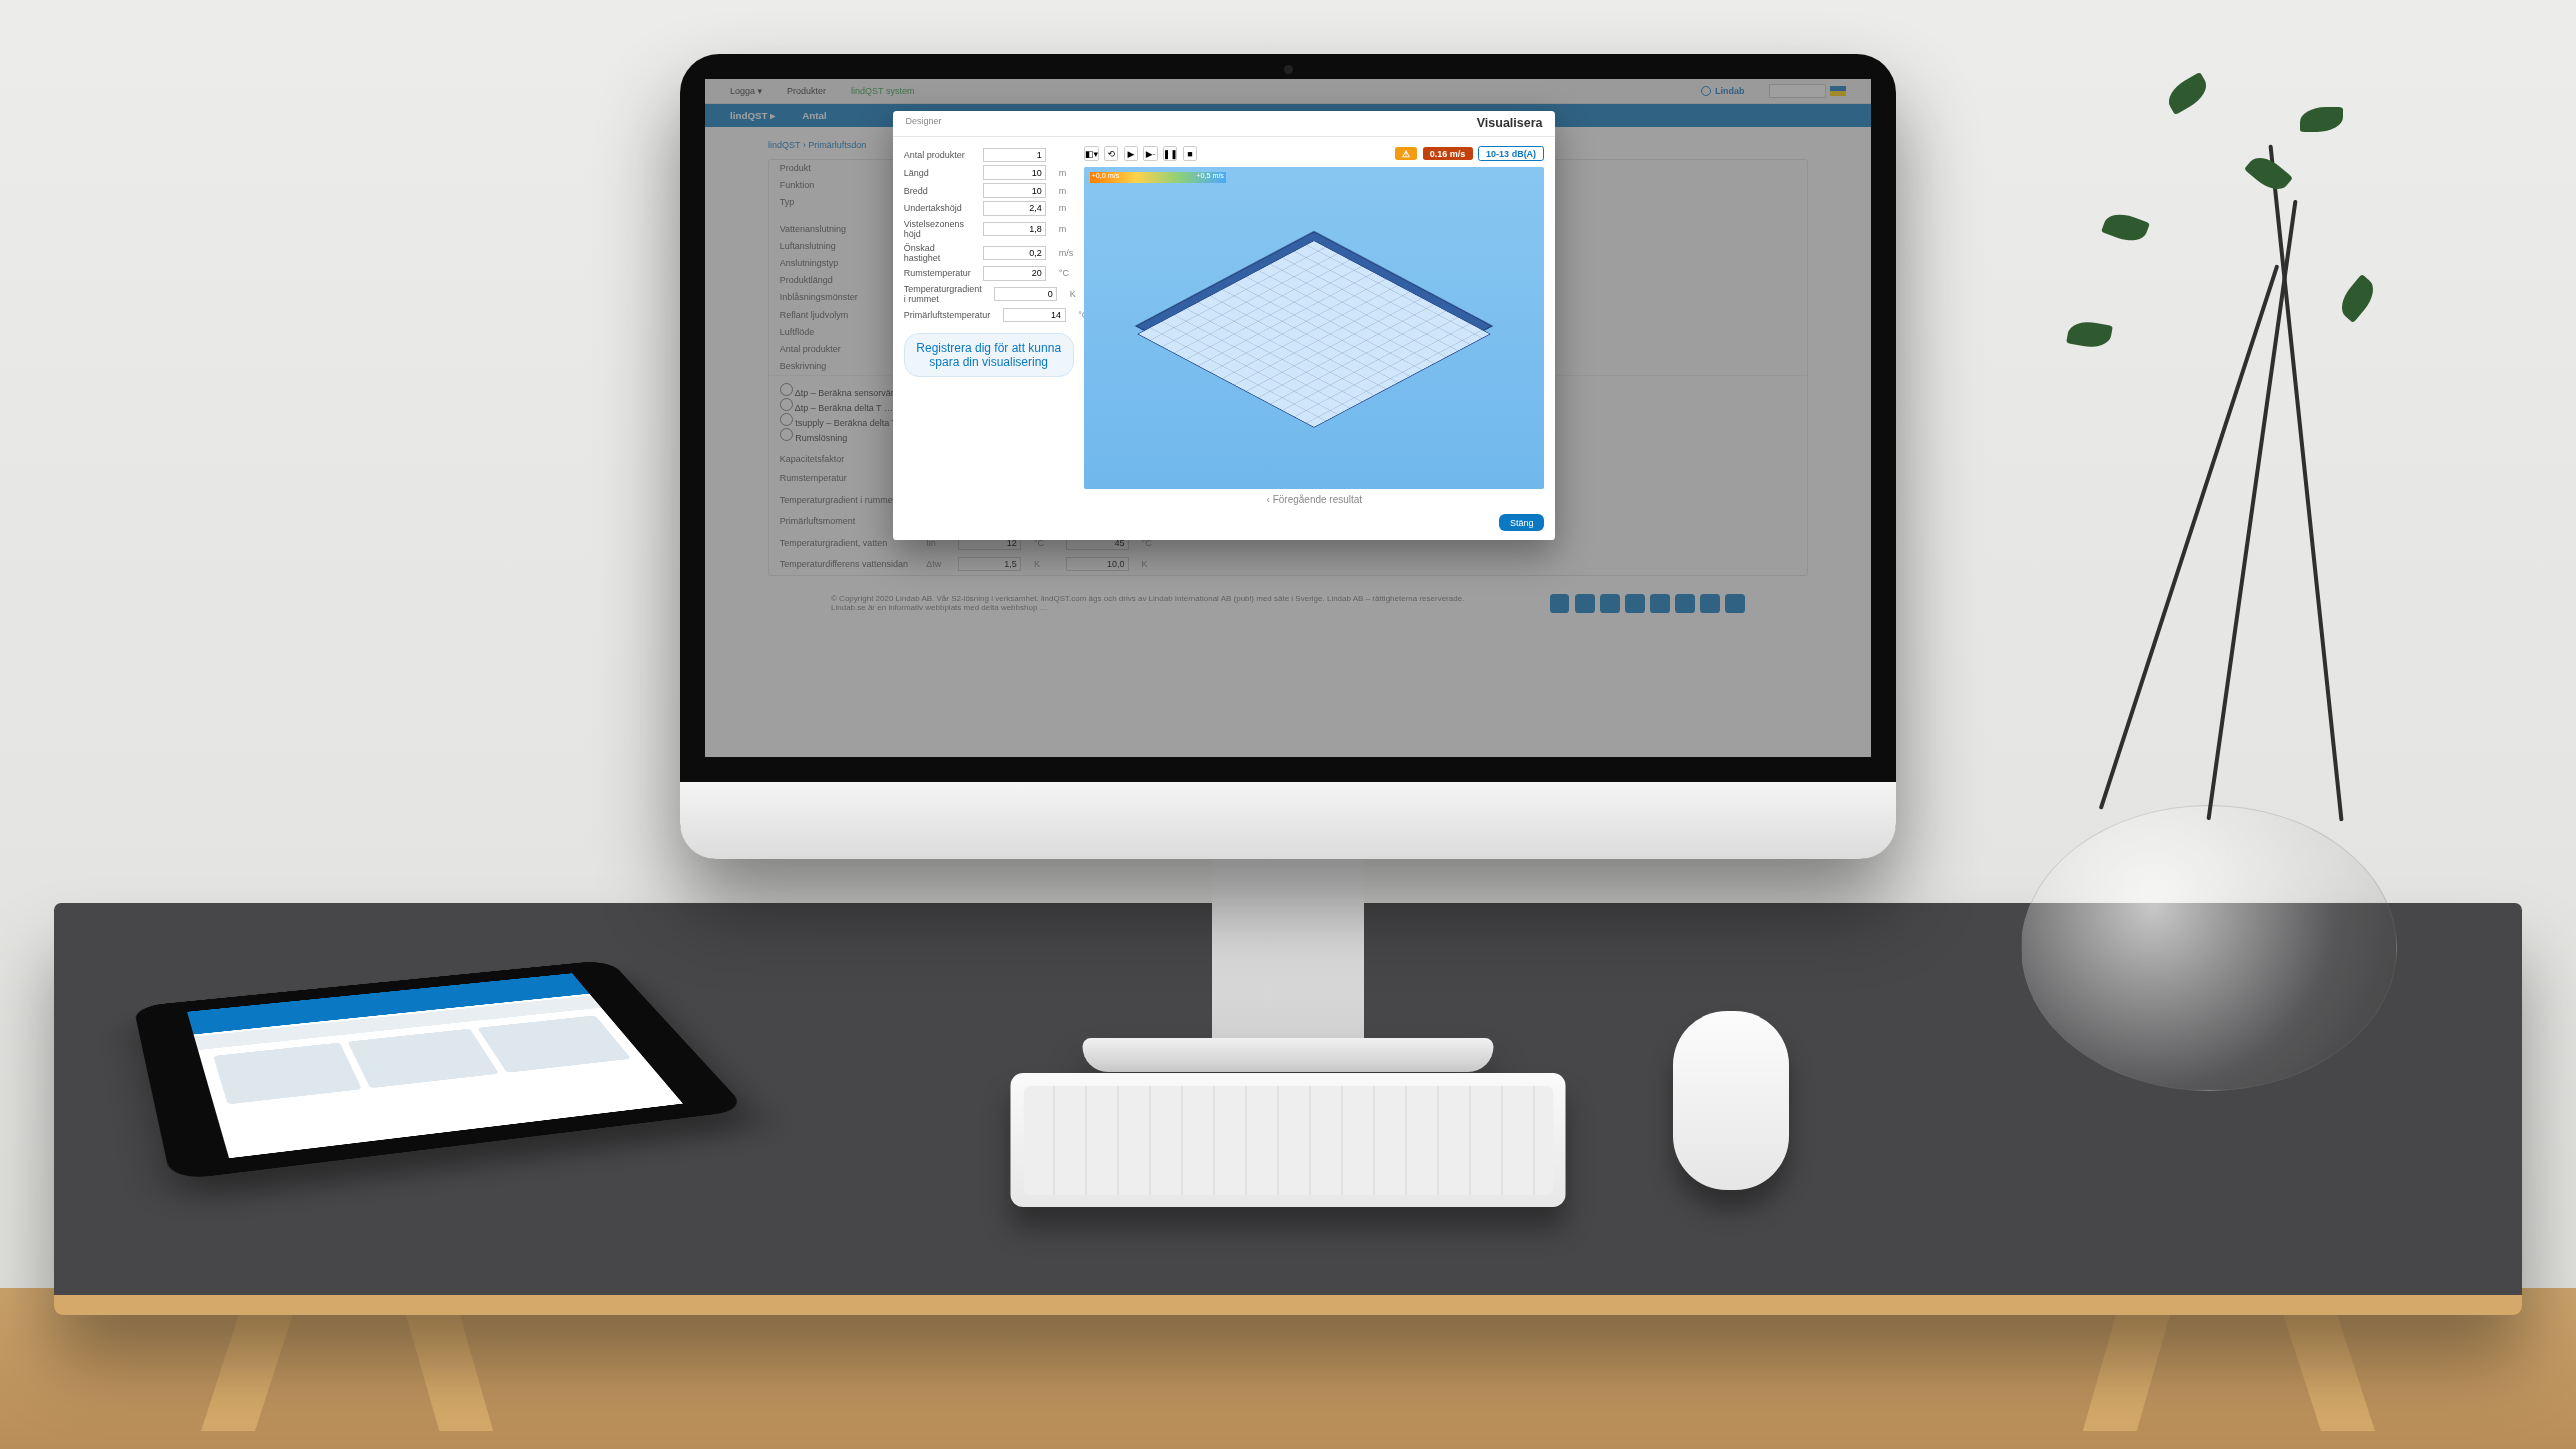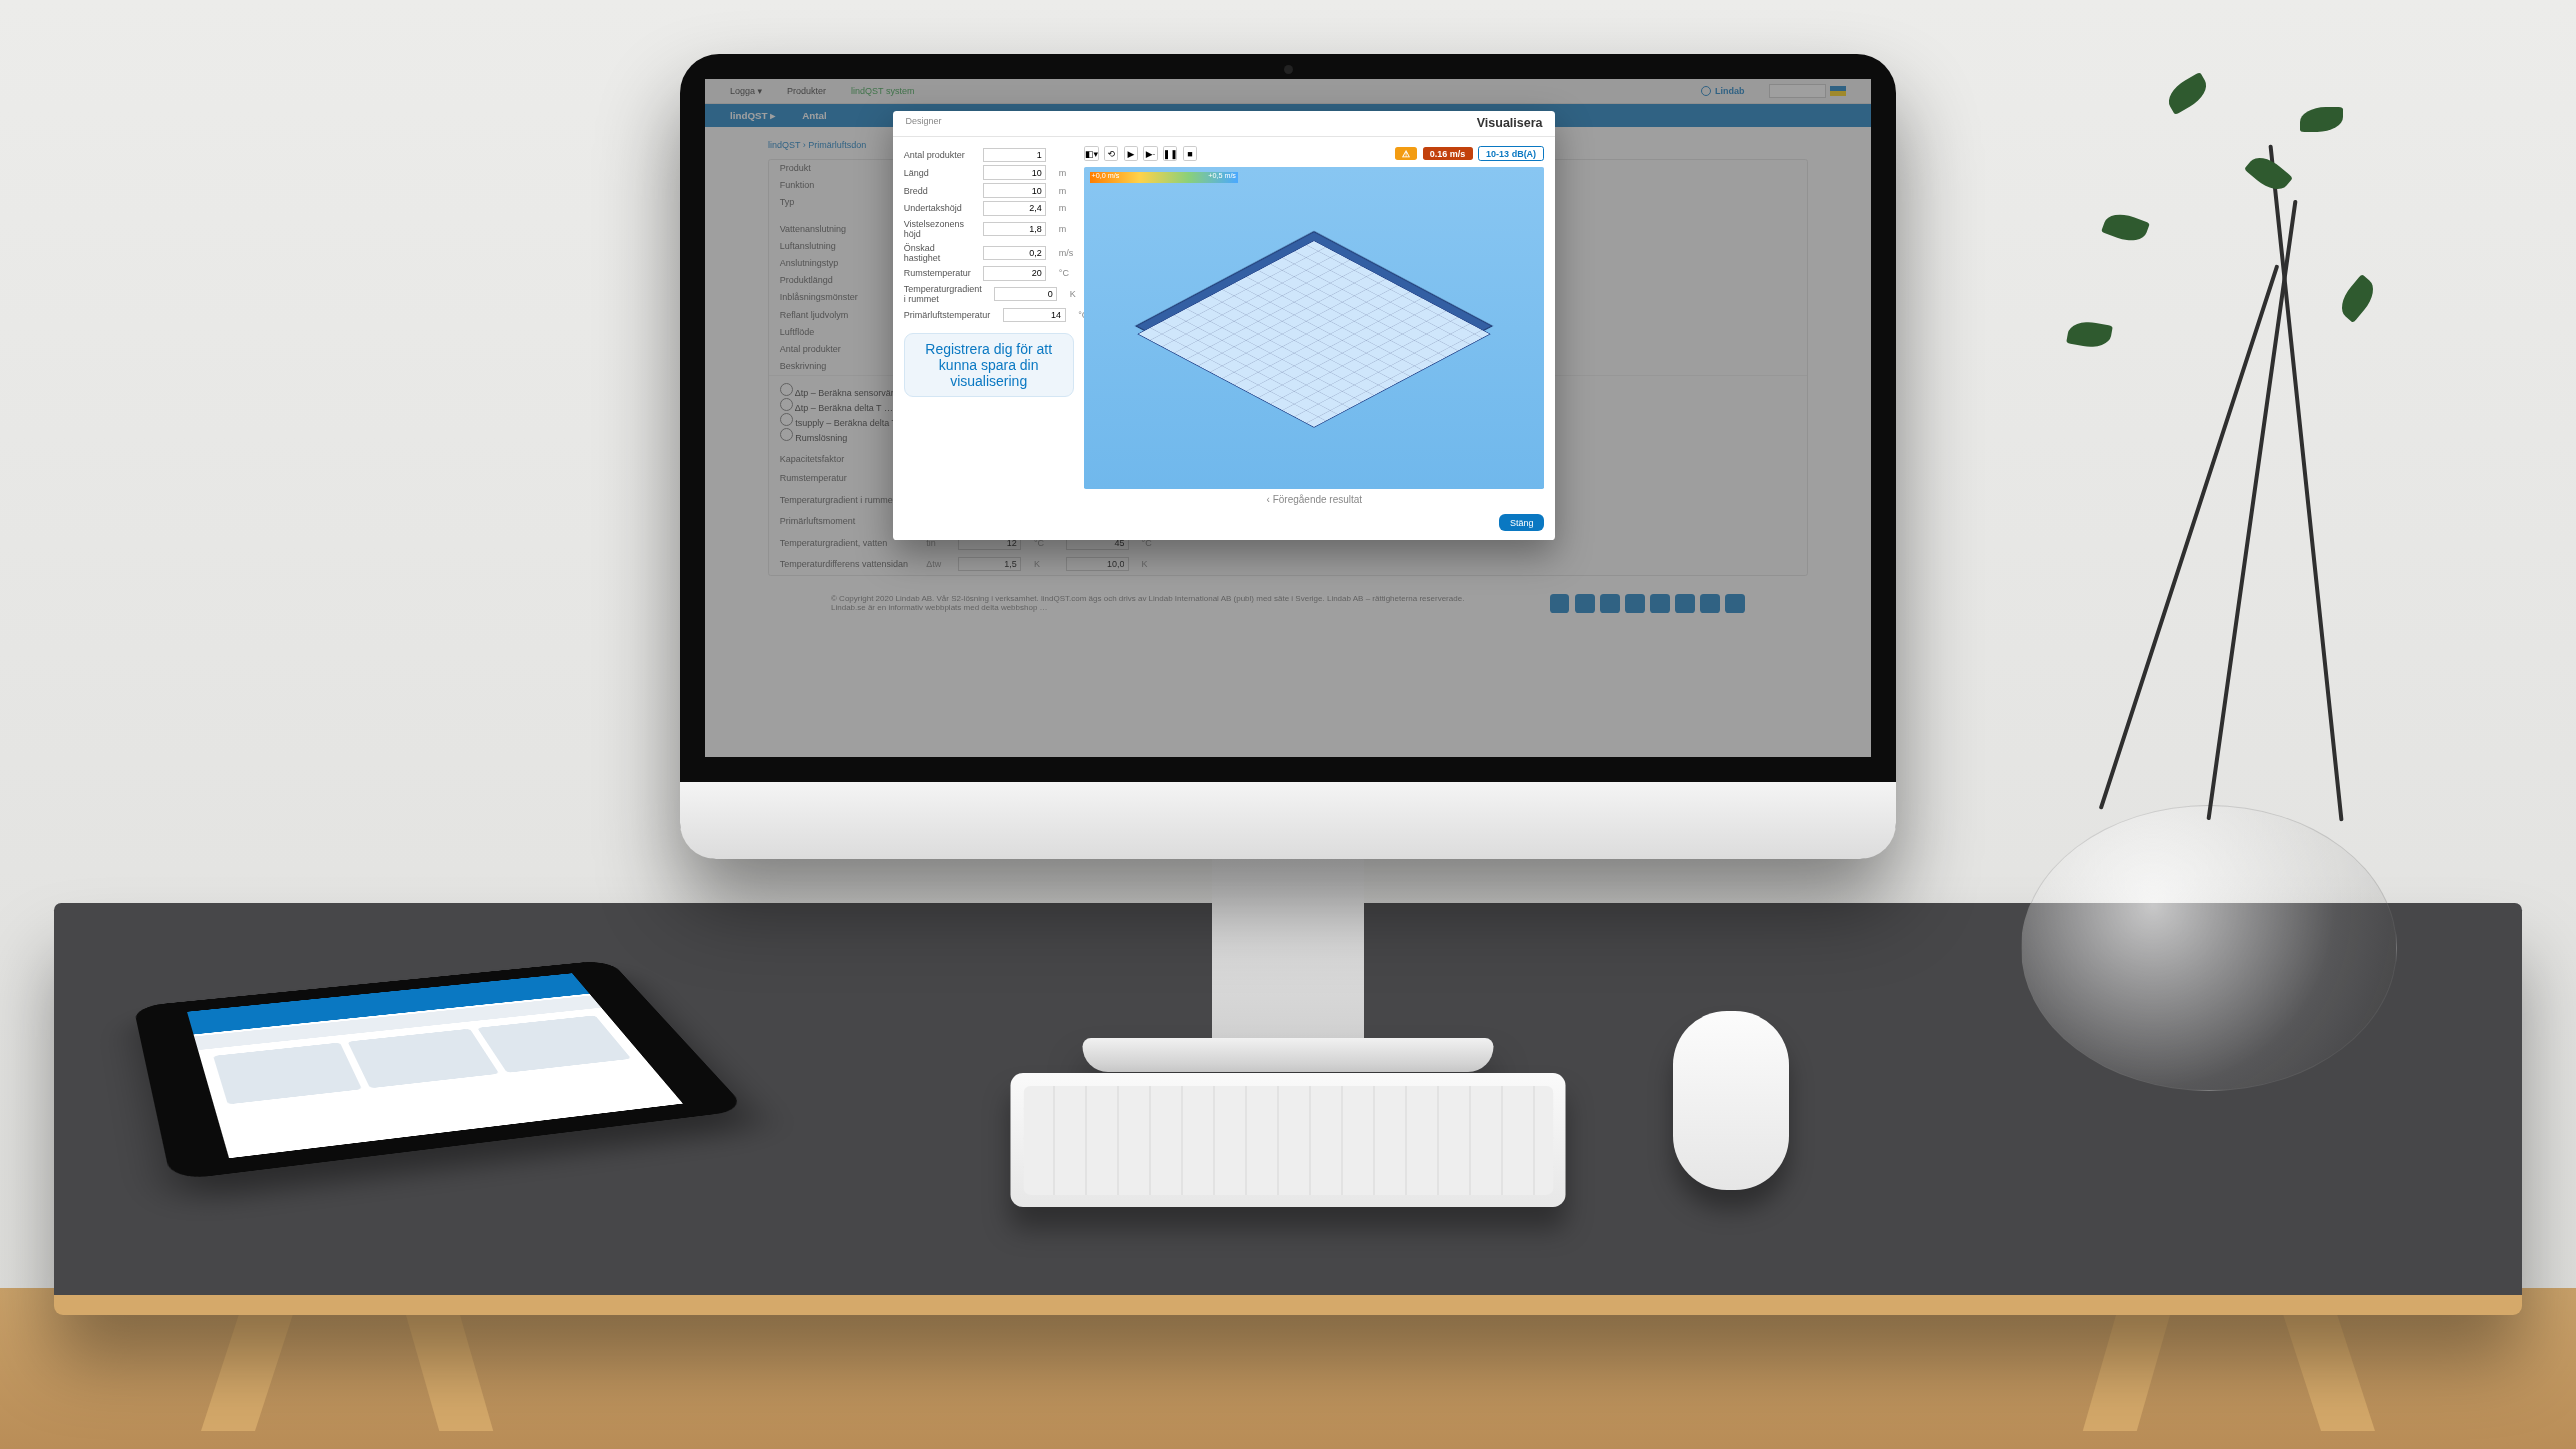--- a/index.html
+++ b/index.html
@@ -110,32 +110,32 @@
          border-radius:3.6px; box-shadow:0 14.3px 36px rgba(0,0,0,.35);
          display:flex; flex-direction:column; padding-bottom:9px;}
   .mtabs{display:flex; border-bottom:0.9px solid #e4e4e4;}
   .mtab{padding:5.4px 12.5px;font-size:9px;color:#888;}
   .mtab.r{margin-left:auto;font-weight:700;color:#333;font-size:12.5px;}
   .mbody{display:flex; gap:10.7px; padding:9px 10.7px;}
   .mside{width:170px;}
   .mside .kv{padding:1.8px 0;}
   .mside .kv label{width:89px;}
   .hint{background:#eef5fb;border:0.9px solid #d4e6f4;color:#0a78c2;
-        font-size:14px;padding:7.2px;border-radius:9px;margin-top:9px;text-align:center;}
+        font-size:12px;padding:7.2px;border-radius:15px;margin-top:9px;text-align:center;}
   .viz{flex:1;}
   .vtool{display:flex;align-items:center;gap:5.4px;font-size:9px;margin-bottom:5.4px;}
   .vtool .ico{width:14.3px;height:14.3px;border:0.9px solid #ccc;border-radius:1.8px;
               display:flex;align-items:center;justify-content:center;font-size:9px;}
   .pill{padding:1.8px 7.2px;border-radius:2.7px;font-size:9px;font-weight:600;}
   .pill.orange{background:#f39c12;color:#fff;}
   .pill.blue{background:#c2410c;color:#fff;}
   .pill.outline{border:0.9px solid #0a78c2;color:#0a78c2;}
   .canvas{width:100%;height:322px;background:linear-gradient(#88c6f2,#70b8ec);
           position:relative;border-radius:1.8px;overflow:hidden;}
-  .gradbar{position:absolute;top:5.4px;left:5.4px;width:148px;height:10.7px;
+  .gradbar{position:absolute;top:5.4px;left:5.4px;width:136px;height:10.7px;
            background:linear-gradient(90deg,#ff7e00,#ffd24a,#8ad07a,#4aa8ff);}
   .gradbar .gl{position:absolute;top:-0.9px;font-size:7.2px;color:#fff;}
   .room{position:absolute;left:50%;top:52%;transform:translate(-50%,-50%) rotateX(58deg) rotateZ(45deg);
         width:250px;height:250px;background:#cfe6fb;border:1.8px solid #2b4a8f;
         box-shadow:-10.7px -10.7px 0 #335fa3, -10.7px -10.7px 0 1.8px #24427a;
         background-image:
           repeating-linear-gradient(0deg,transparent 0 16px,rgba(0,0,60,.15) 16px 17px),
           repeating-linear-gradient(90deg,transparent 0 16px,rgba(0,0,60,.15) 16px 17px);}
   .wallL{position:absolute;left:-1.8px;top:-55px;width:100%;height:55px;
          background:rgba(46,86,160,.55);transform-origin:bottom;transform:rotateX(-90deg);}

